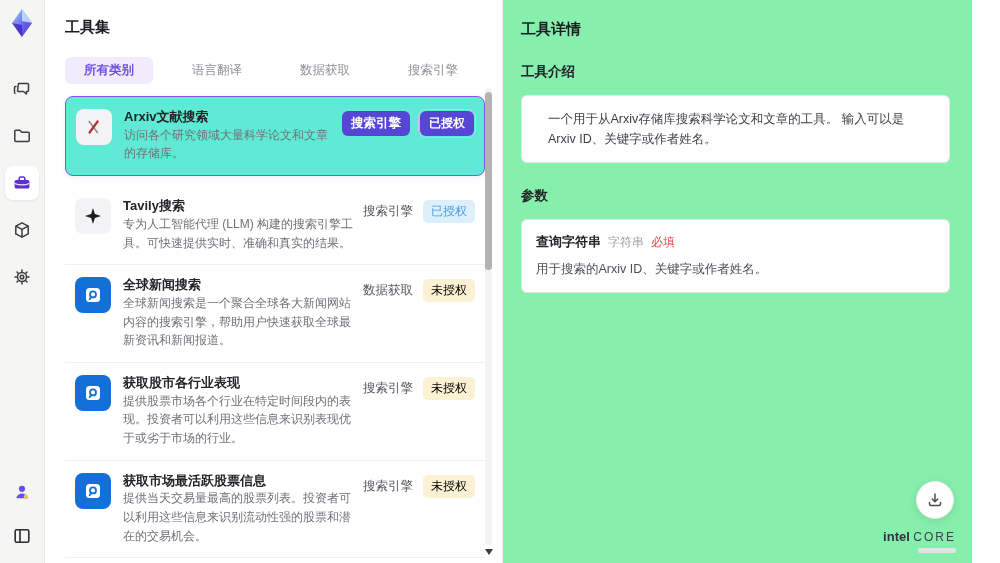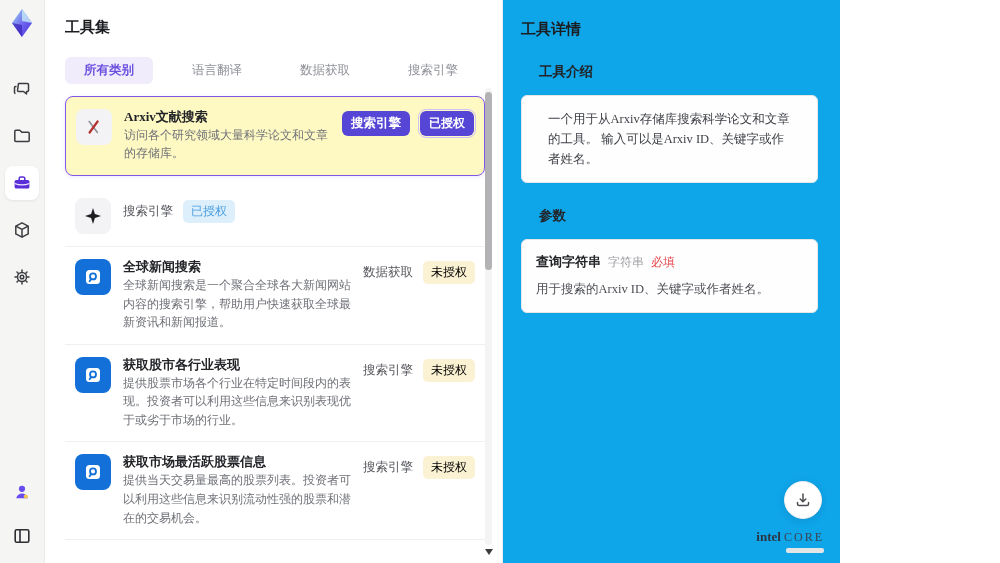--- a/index.html
+++ b/index.html
@@ -1,60 +1,60 @@
 <!DOCTYPE html>
 <html><head>
 <meta charset="utf-8">
 <style>
   * { margin:0; padding:0; box-sizing:border-box; }
   html,body { width:1000px; height:563px; overflow:hidden; }
   body { font-family:"Liberation Sans", sans-serif; background:#fff; color:#26272b; font-size:12.5px; }
-  .app { display:flex; width:840px; height:563px;font-family:Liberation Serif, serif; }
+  .app { display:flex; width:972px; height:563px; }
 
   
   .rail { width:45px; background:#f5f5f3; border-right:1px solid #e9e9e6; display:flex; flex-direction:column; align-items:center; padding:8px 0 10px; position:relative; }
   .logo { width:30px; height:30px; margin-bottom:34px; }
   .rail-icons { display:flex; flex-direction:column; align-items:center; gap:13px; }
   .rail-btn { width:34px; height:34px; display:flex; align-items:center; justify-content:center; border-radius:8px; cursor:pointer; }
   .rail-btn.active { background:#ffffff; box-shadow:0 1px 3px rgba(0,0,0,.08); }
   .rail-bottom { margin-top:auto; display:flex; flex-direction:column; align-items:center; gap:10px; }
 
   
   .list-pane { width:457px; background:#fff; padding:18px 0 0 20px; position:relative; }
   .pane-title { font-size:15px; font-weight:bold; color:#1c1d21; }
   .tabs { display:flex; align-items:center; gap:20px; margin-top:20px; }
   .tab { font-size:12.5px; color:#8e9097; padding:5px 19px; border-radius:6px; cursor:pointer; white-space:nowrap; }
   .tab.active { color:#6d52e0; background:#f0ecfb; font-weight:bold; }
 
   .tool-list { margin-top:12px; width:420px; }
   .tool-row { display:flex; align-items:flex-start; padding:12px 10px; border-bottom:1px solid #f0f0f1; cursor:pointer; background:#fff; }
-  .tool-row.selected { border:1.5px solid #8257e6; background:#fef9c3; border-radius:8px; margin-bottom:10px; box-shadow:0 1px 4px rgba(130,87,230,.15); }
+  .tool-row.selected { border:1.5px solid #8257e6; background:#5eead4; border-radius:8px; margin-bottom:10px; box-shadow:0 1px 4px rgba(130,87,230,.15); }
   .tool-icon { width:36px; height:36px; border-radius:8px; flex:0 0 36px; display:flex; align-items:center; justify-content:center; margin-right:12px; overflow:hidden; }
   .tool-icon.bg-light { background:#f3f3f5; }
   .tool-icon.bg-blue { background:#1270d8; }
   .tool-main { flex:1; min-width:0; padding-right:10px; }
   .tool-name { font-size:13px; font-weight:bold; color:#232428; line-height:1.3; }
   .tool-desc { font-size:12px; color:#6f7177; line-height:1.55; margin-top:0; }
   .tool-tags { display:flex; align-items:center; gap:10px; flex:0 0 auto; padding-top:2px; }
   .cat { font-size:12.5px; color:#55565c; white-space:nowrap; }
   .auth { font-size:12px; padding:3px 8px; border-radius:5px; white-space:nowrap; }
   .auth.auth-yes { background:#ddeffb; color:#4a9ee0; }
   .auth.auth-no { background:#fbf1d3; color:#000000; }
   .tool-row.selected .cat { background:#5646d6; color:#fff; font-size:12.5px; padding:4px 9px; border-radius:6px; font-weight:bold; }
   .tool-row.selected .auth { background:#5646d6; color:#fff; font-weight:bold; padding:4px 9px; border-radius:6px; outline:1px solid #cfc3f5; outline-offset:1px; }
 
   
   .scroll-track { position:absolute; top:88px; bottom:18px; right:10px; width:7px; background:#f4f4f5; border-radius:4px; }
   .scroll-thumb { position:absolute; top:4px; right:0; width:7px; height:178px; background:#b3b3b6; border-radius:4px; cursor:pointer; }
   .scroll-down { position:absolute; right:9px; bottom:8px; width:0; height:0; border-left:4.5px solid transparent; border-right:4.5px solid transparent; border-top:6px solid #3c3c40; cursor:pointer; }
 
   
-  .detail-pane { flex:1; border-left:1px solid #ececee; background:#0ea5e9; padding:20px 22px 0 18px; position:relative; }
+  .detail-pane { flex:1; border-left:1px solid #ececee; background:#86efac; padding:20px 22px 0 18px; position:relative; }
   .detail-title { font-size:15px; font-weight:bold; color:#1c1d21; }
-  .section-label { font-size:13.5px; font-weight:bold; color:#232428; margin-top:24px;margin-left:18px; }
+  .section-label { font-size:13.5px; font-weight:bold; color:#232428; margin-top:24px; }
   .intro-box { margin-top:14px; border:1px solid #e6e6e9; border-radius:6px; padding:13px 26px; font-size:12.5px; color:#3d3f45; line-height:1.6; background:#fefefe; }
   .param-card { margin-top:14px; border:1px solid #e6e6e9; border-radius:6px; padding:13px 14px; background:#fefefe; }
   .param-head { display:flex; align-items:baseline; gap:7px; }
   .param-name { font-size:13px; font-weight:bold; color:#232428;text-align:right; }
   .param-type { font-size:12px; color:#9a9ba1; }
   .param-required { font-size:12px; color:#e5484d; }
   .param-desc { margin-top:9px; font-size:12.5px; color:#4c4e54; line-height:1.5; }
 
   
   .fab { position:absolute; right:18px; bottom:44px; width:38px; height:38px; border-radius:50%; background:#fff; border:1px solid #ededef; box-shadow:0 2px 8px rgba(0,0,0,.10); display:flex; align-items:center; justify-content:center; cursor:pointer; }
@@ -188,20 +188,24 @@
           </div>
         </div>
         <div class="tool-row">
 
           <div class="tool-icon bg-light">
             <svg width="20" height="20" viewBox="0 0 20 20">
               <path d="M10 2l1.9 6.1L18 10l-6.1 1.9L10 18l-1.9-6.1L2 10l6.1-1.9z" fill="#1d1d21"></path>
             </svg>
           </div>
 
+          <div class="tool-main">
+            <div class="tool-name">Tavily搜索</div>
+            <div class="tool-desc">专为人工智能代理 (LLM) 构建的搜索引擎工具。可快速提供实时、准确和真实的结果。</div>
+          </div>
           <div class="tool-tags">
             <span class="cat">搜索引擎</span>
             <span class="auth auth-yes">已授权</span>
           </div>
         </div>
         <div class="tool-row">
 
           <div class="tool-icon bg-blue">
             <svg width="22" height="22" viewBox="0 0 22 22">
               <rect x="4" y="4" width="14" height="14" rx="3.5" fill="#ffffff"></rect>

